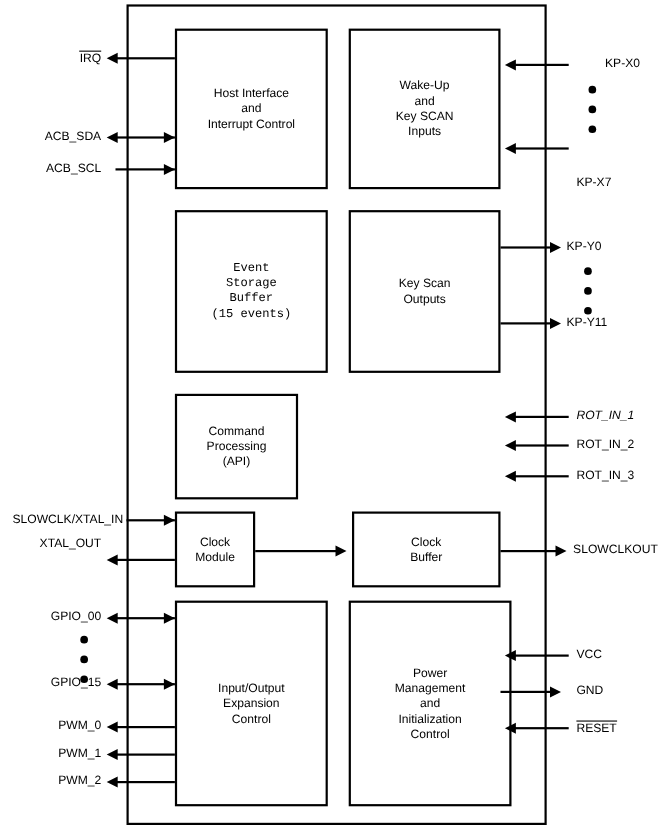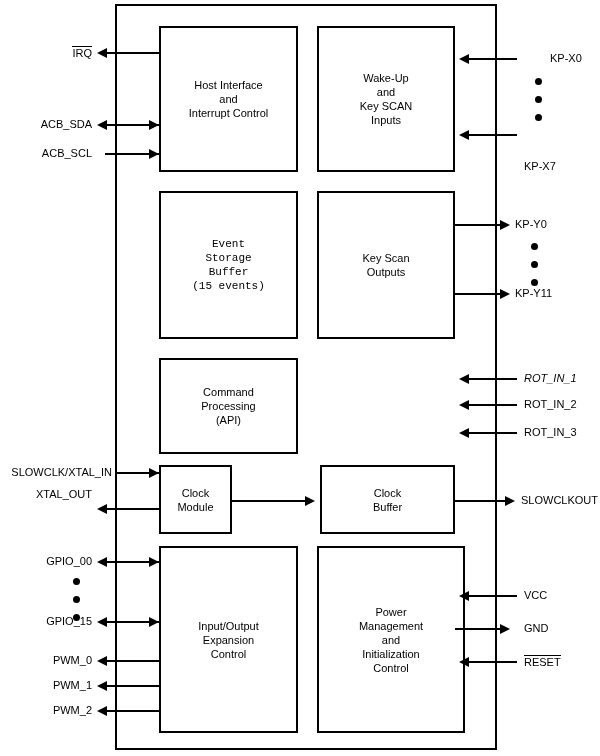--- a/index.html
+++ b/index.html
@@ -122,21 +122,21 @@
 Storage
 Buffer
 (15 events)</div>
   </div>
 
   <div class="block" style="left:317px; top:191px; width:138px; height:148px;">
     <div class="block-label">Key Scan
 Outputs</div>
   </div>
 
-  <div class="block" style="left:159px; top:358px; width:139px; height:96px;">
+  <div class="block" style="left:159px; top:358px; width:112px; height:96px;">
     <div class="block-label">Command
 Processing
 (API)</div>
   </div>
 
 
   <div class="block" style="left:159px; top:465px; width:73px; height:69px;">
     <div class="block-label">Clock
 Module</div>
   </div>

